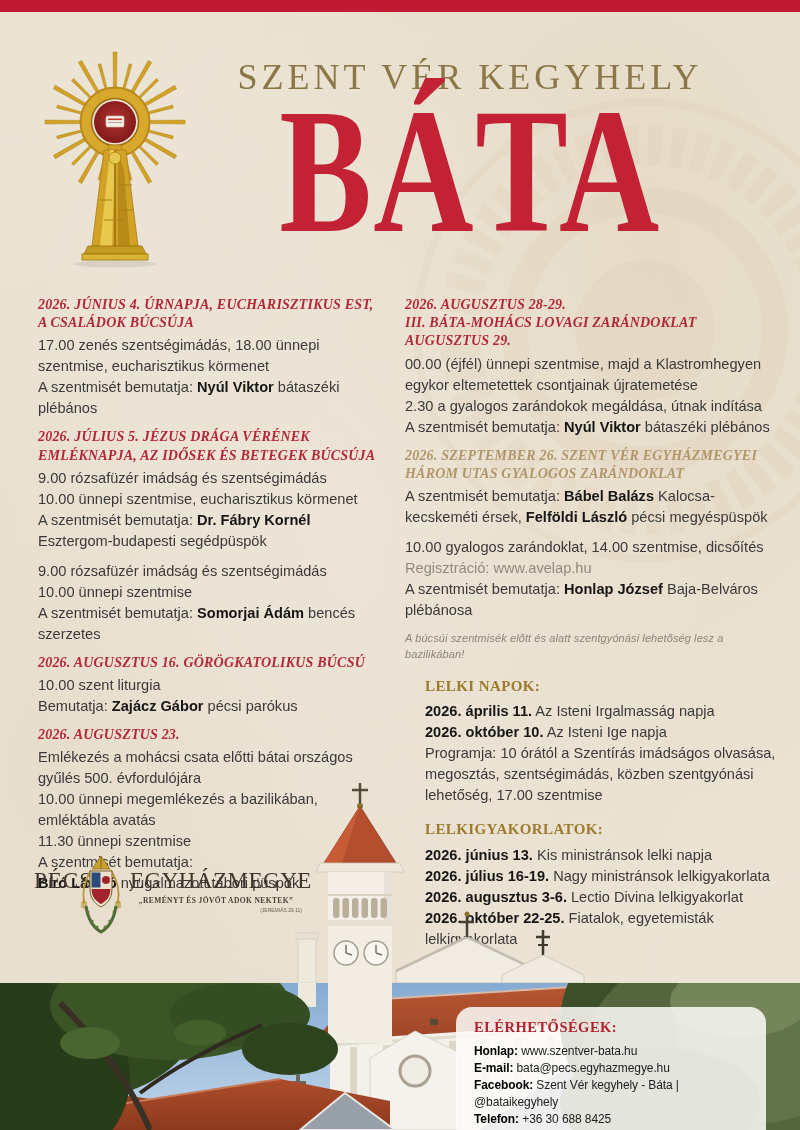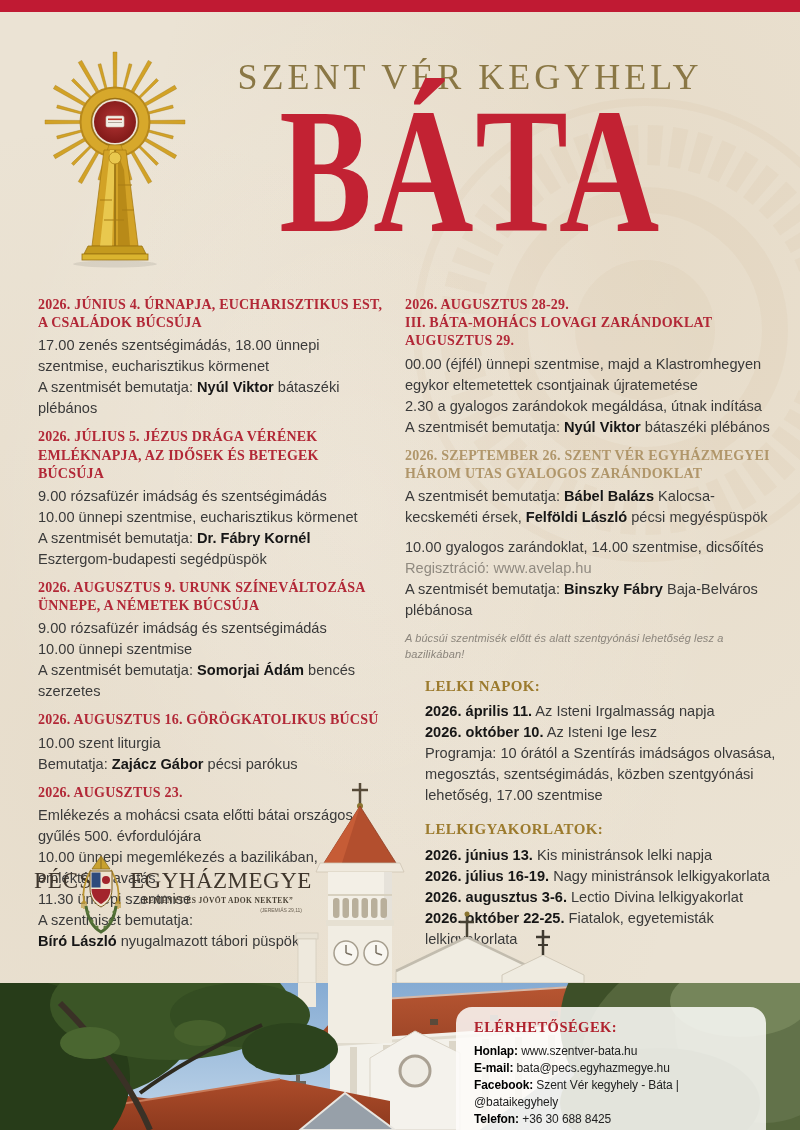--- a/index.html
+++ b/index.html
@@ -25,21 +25,21 @@
     font-family:"Liberation Serif",serif;font-size:178px;line-height:0.98;
     font-weight:bold;color:#c22233;letter-spacing:2px;
     transform:scaleX(0.78);transform-origin:50% 0;
   }
   .col{position:absolute;color:#3a3a3a;font-size:14.6px;line-height:1.44;}
   .col-left{left:38px;top:296px;width:347px;}
   .col-right{left:405px;top:296px;width:378px;}
   .evt{margin-bottom:9px;}
   .evt-h{
     font-family:"Liberation Serif",serif;font-weight:bold;font-size:14px;
-    line-height:1.3;color:#b22837;letter-spacing:0.2px;margin-bottom:3px;
+    line-height:1.3;color:#b22837;letter-spacing:0.2px;margin-bottom:3px;font-style:italic;
   }
   .evt-h.gold{color:#b0966a;}
   .ln .b{font-weight:bold;color:#161616;}
   .muted{color:#908a80;text-align:right;}
   .note{
     margin-top:10px;margin-bottom:2px;font-style:italic;font-size:11px;
     color:#8b857c;letter-spacing:0.1px;
   }
   .subsec{margin-left:20px;}
   .sec-h{
@@ -160,23 +160,20 @@
         <div class="evt-h">
           <div>2026. JÚLIUS 5. JÉZUS DRÁGA VÉRÉNEK EMLÉKNAPJA, AZ IDŐSEK ÉS BETEGEK BÚCSÚJA</div>
         </div>
         <div>
           <div class="ln"><span>9.00 rózsafüzér imádság és szentségimádás</span></div>
           <div class="ln"><span>10.00 ünnepi szentmise, eucharisztikus körmenet</span></div>
           <div class="ln"><span>A szentmisét bemutatja: </span><span class="b">Dr. Fábry Kornél</span><span> Esztergom-budapesti segédpüspök</span></div>
         </div>
       </div>
       <div class="evt">
-        <div class="evt-h">
-          <div>2026. AUGUSZTUS 9. URUNK SZÍNEVÁLTOZÁSA ÜNNEPE, A NÉMETEK BÚCSÚJA</div>
-        </div>
         <div>
           <div class="ln"><span>9.00 rózsafüzér imádság és szentségimádás</span></div>
           <div class="ln"><span>10.00 ünnepi szentmise</span></div>
           <div class="ln"><span>A szentmisét bemutatja: </span><span class="b">Somorjai Ádám</span><span> bencés szerzetes</span></div>
         </div>
       </div>
       <div class="evt">
         <div class="evt-h">
           <div>2026. AUGUSZTUS 16. GÖRÖGKATOLIKUS BÚCSÚ</div>
         </div>
@@ -218,30 +215,30 @@
             <div>2026. SZEPTEMBER 26. SZENT VÉR EGYHÁZMEGYEI HÁROM UTAS GYALOGOS ZARÁNDOKLAT</div>
           </div>
           <div>
             <div class="ln"><span>A szentmisét bemutatja: </span><span class="b">Bábel Balázs</span><span> Kalocsa-kecskeméti érsek, </span><span class="b">Felföldi László</span><span> pécsi megyéspüspök</span></div>
           </div>
         </div>
         <div class="evt">
           <div>
             <div class="ln"><span>10.00 gyalogos zarándoklat, 14.00 szentmise, dicsőítés</span></div>
             <div class="ln"><span class="muted">Regisztráció: www.avelap.hu</span></div>
-            <div class="ln"><span>A szentmisét bemutatja: </span><span class="b">Binszky Fábry</span><span> Baja-Belváros plébánosa</span></div>
+            <div class="ln"><span>A szentmisét bemutatja: </span><span class="b">Honlap József</span><span> Baja-Belváros plébánosa</span></div>
           </div>
         </div>
       </div>
     <div class="note">A búcsúi szentmisék előtt és alatt szentgyónási lehetőség lesz a bazilikában!</div>
     <div class="subsec">
       <div class="sec-h">LELKI NAPOK:</div>
       <div>
           <div class="ln"><span class="b">2026. április 11.</span><span> Az Isteni Irgalmasság napja</span></div>
-          <div class="ln"><span class="b">2026. október 10.</span><span> Az Isteni Ige lesz</span></div>
+          <div class="ln"><span class="b">2026. október 10.</span><span> Az Isteni Ige napja</span></div>
           <div class="ln"><span>Programja: 10 órától a Szentírás imádságos olvasása, megosztás, szentségimádás, közben szentgyónási lehetőség, 17.00 szentmise</span></div>
         </div>
       <div class="sec-h">LELKIGYAKORLATOK:</div>
       <div>
           <div class="ln"><span class="b">2026. június 13.</span><span> Kis ministránsok lelki napja</span></div>
           <div class="ln"><span class="b">2026. július 16-19.</span><span> Nagy ministránsok lelkigyakorlata</span></div>
           <div class="ln"><span class="b">2026. augusztus 3-6.</span><span> Lectio Divina lelkigyakorlat</span></div>
           <div class="ln"><span class="b">2026. október 22-25.</span><span> Fiatalok, egyetemisták lelkigyakorlata</span></div>
         </div>
     </div>

